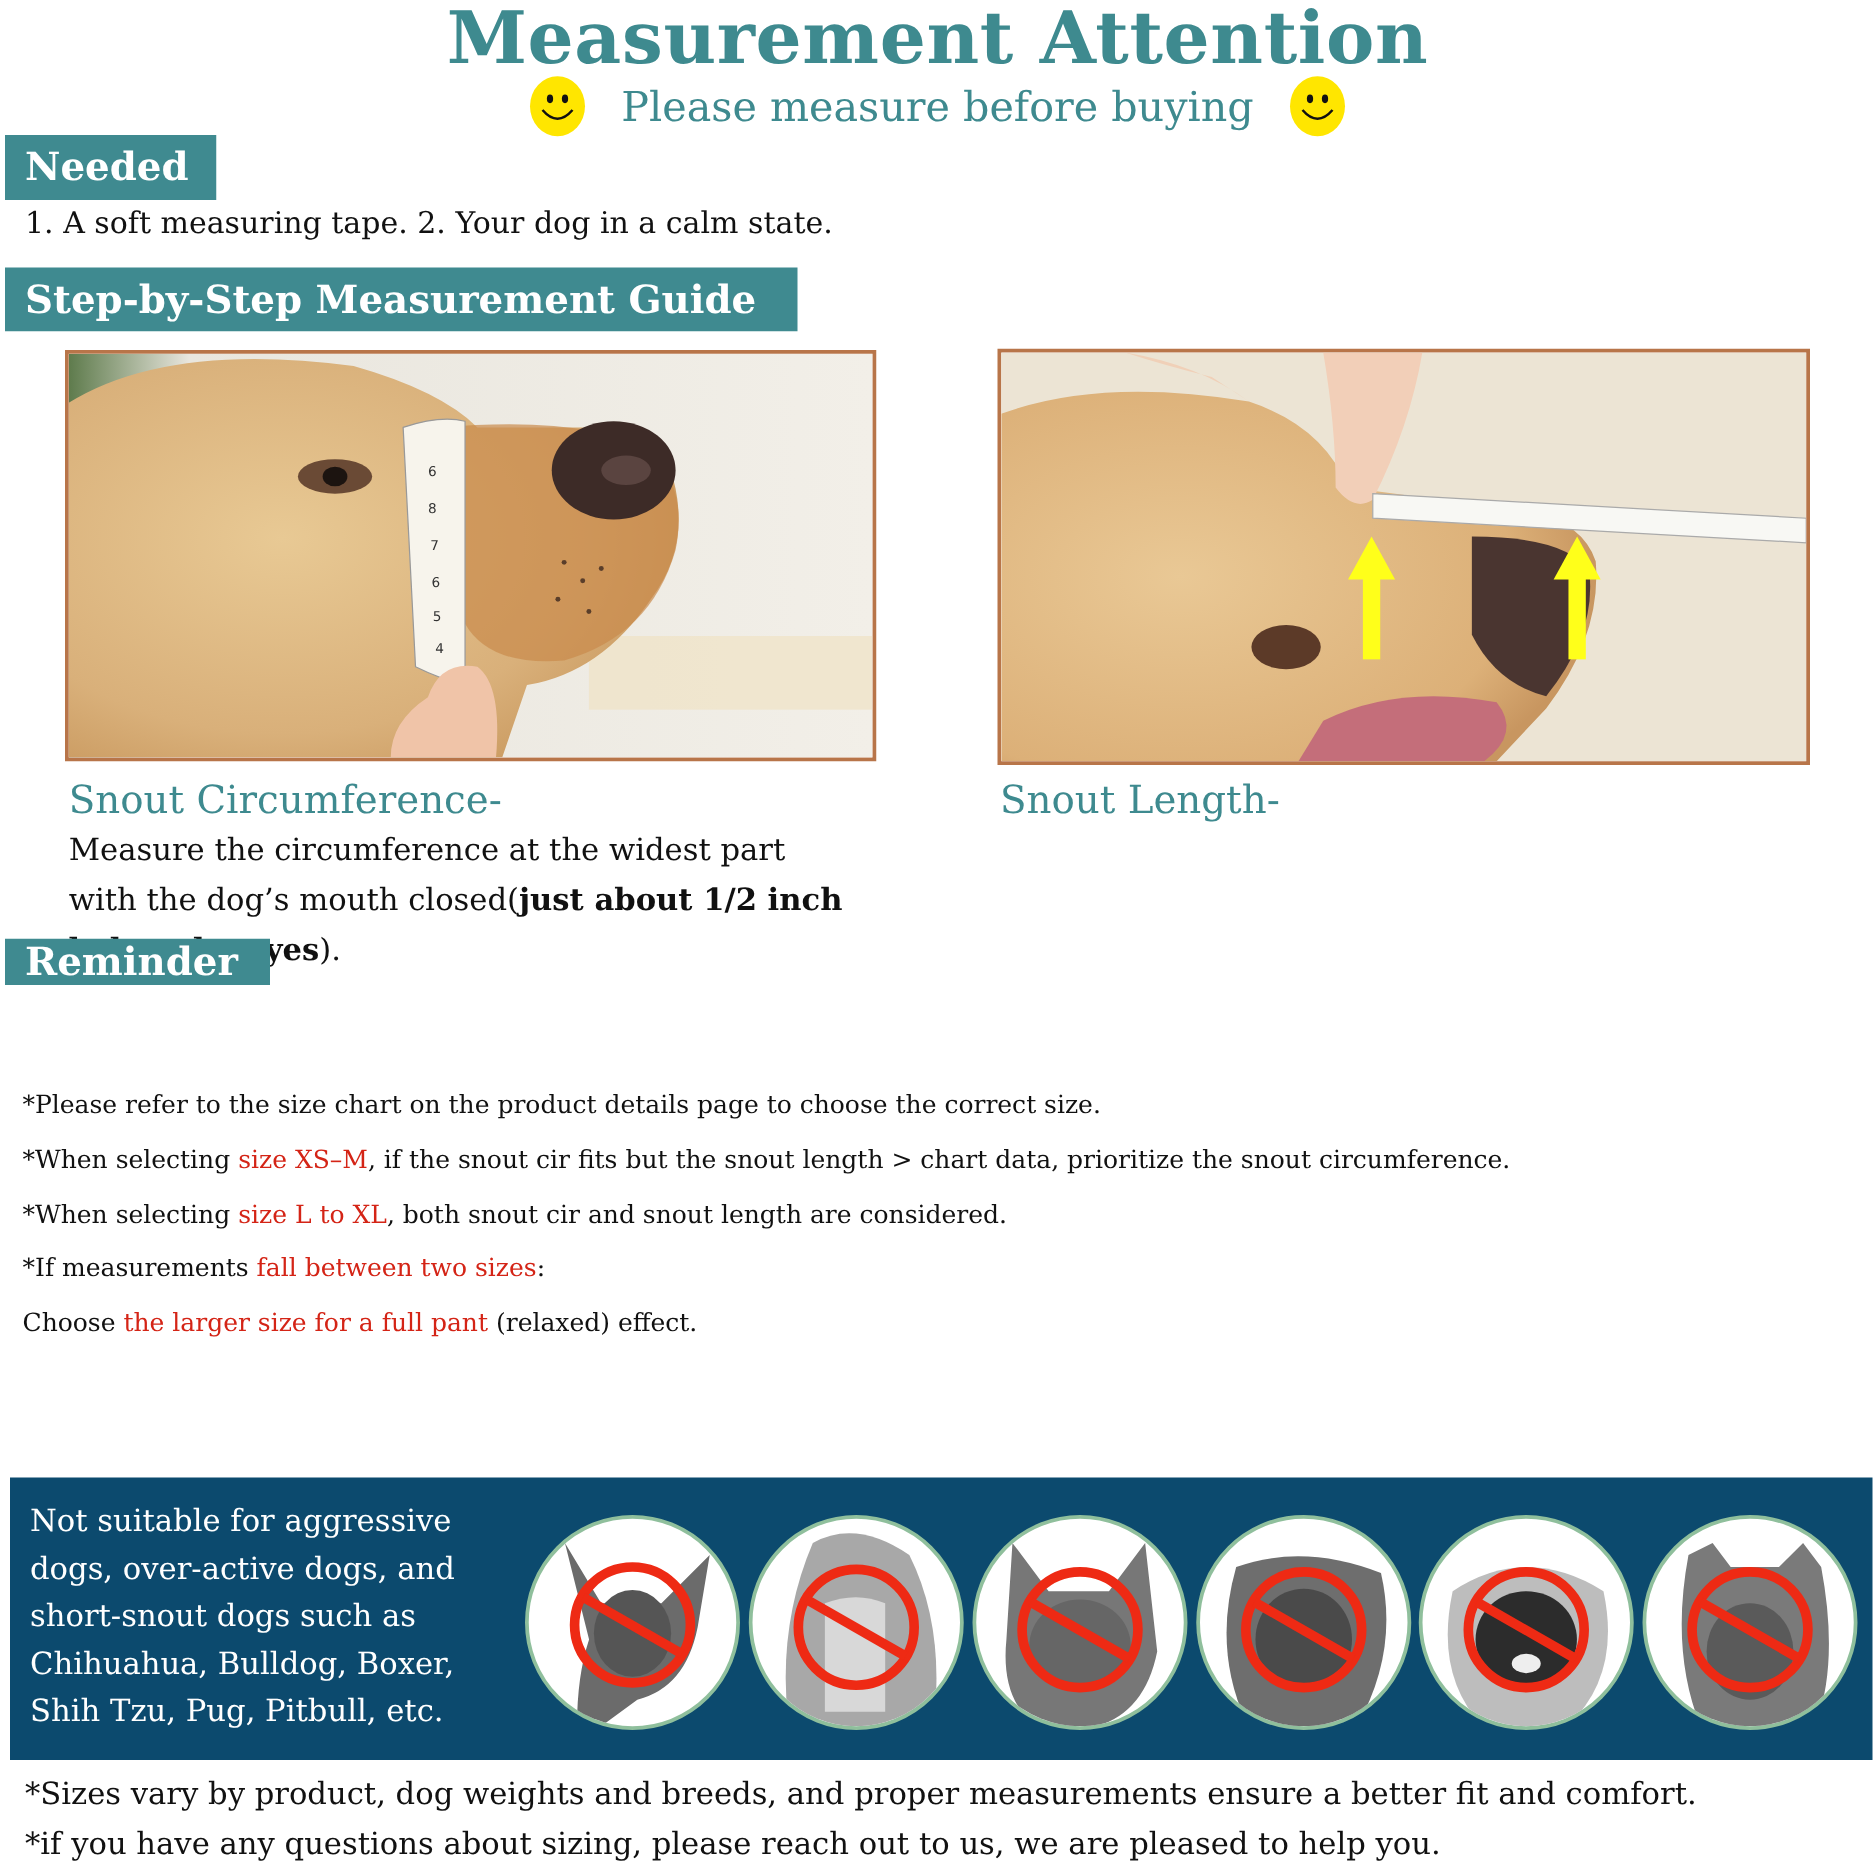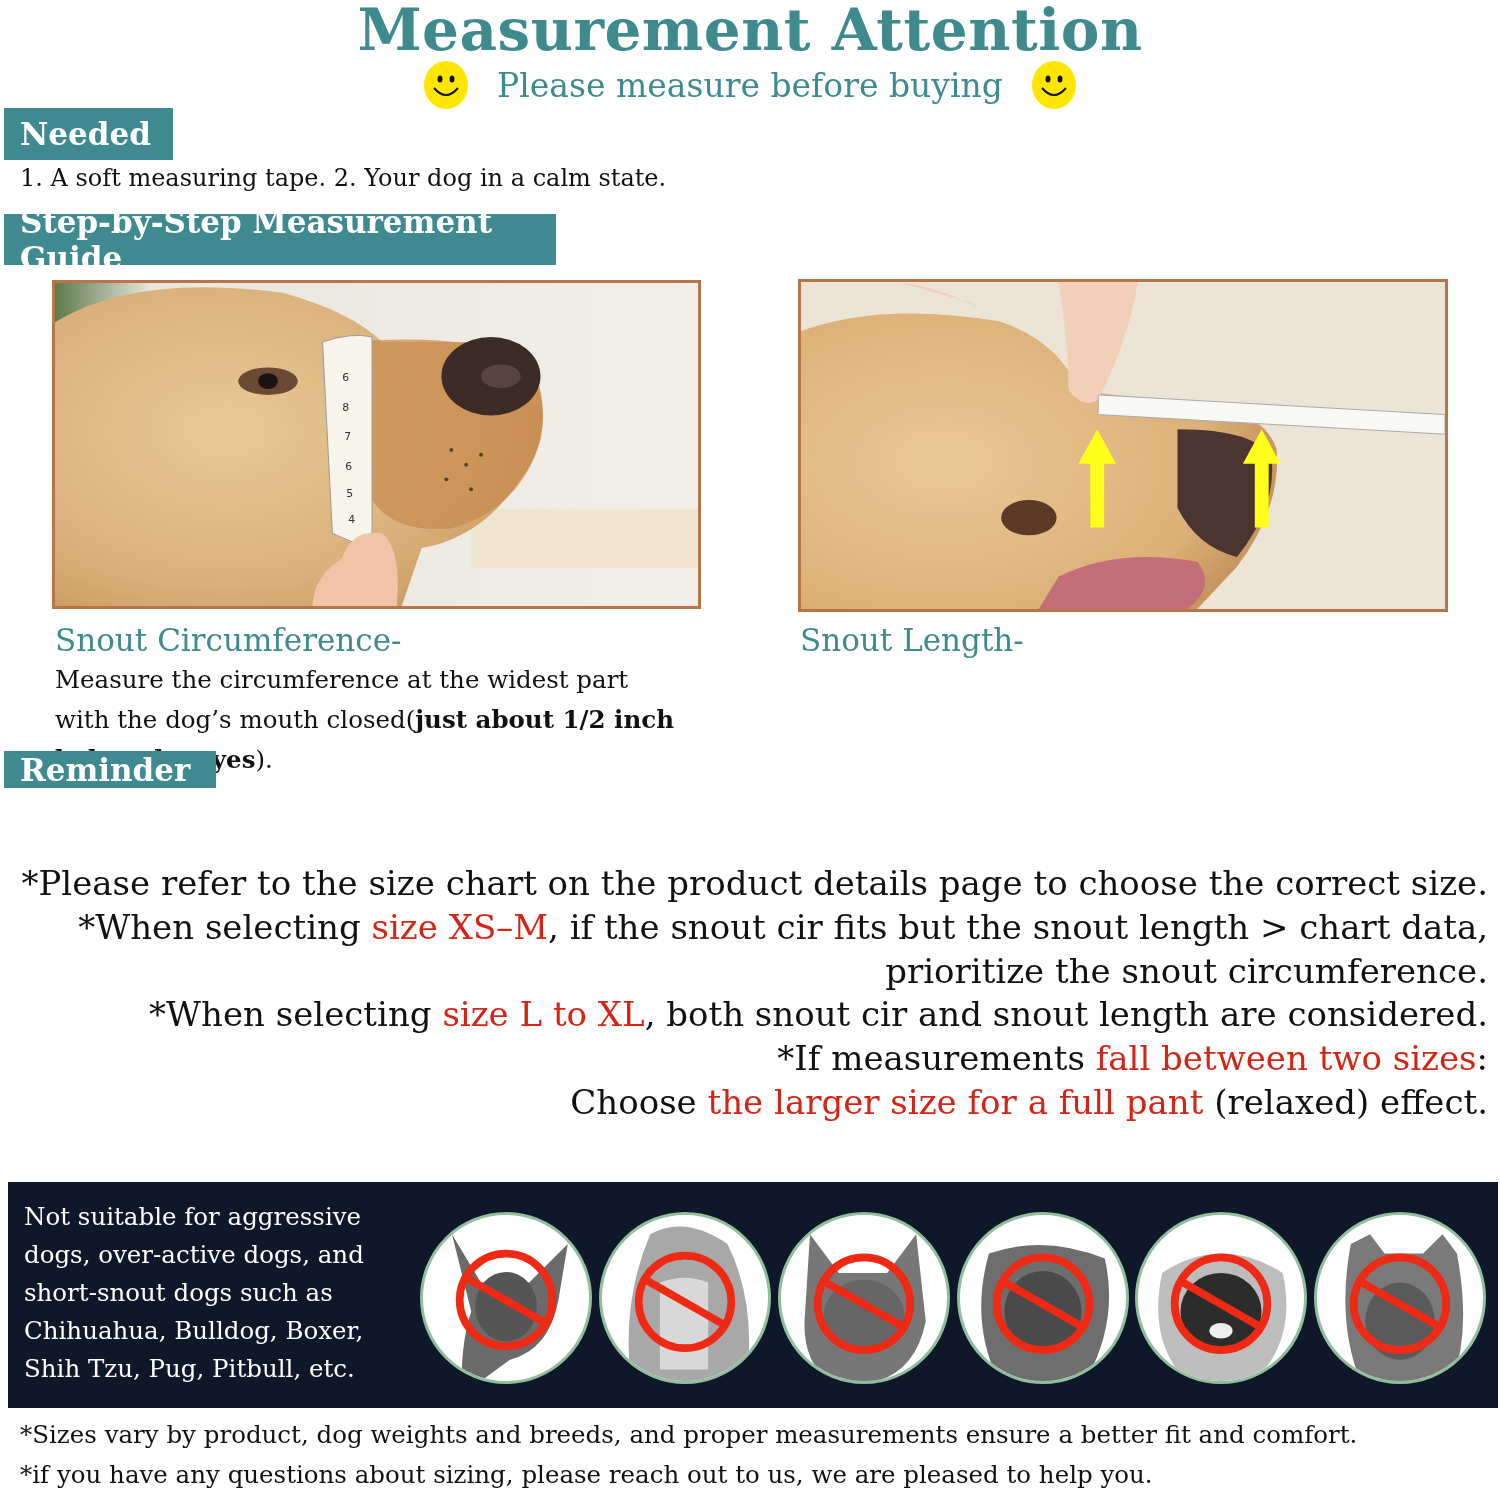--- a/index.html
+++ b/index.html
@@ -17,44 +17,44 @@
   }
   .subtitle { font-family: "DejaVu Serif", serif; font-size: 33px; color: #3e8a8f; margin: 0 12px; }
   .smiley { width: 50px; height: 50px; }
 
   .section-tag {
     position: absolute; left: 4px; background: #3f8a90; color: #fff;
     font-family: "DejaVu Serif", serif; font-weight: bold; padding: 16px 16px;
     display: flex; align-items: center;
   }
   .tag-needed { top: 108px; height: 52px; font-size: 31px; width: 169px; }
-  .tag-guide { top: 214px; height: 51px; font-size: 31px; width: 552px; }
+  .tag-guide { top: 214px; height: 51px; font-size: 31px; width: 634px; }
   .tag-reminder { top: 751px; height: 37px; font-size: 31px; width: 212px; }
 
   .needed-text { position: absolute; left: 20px; top: 164px; font-size: 24px; }
 
   .photo {
     position: absolute; border: 3px solid #b87549; overflow: hidden;
   }
   .photo-left { left: 52px; top: 280px; width: 649px; height: 329px; }
   .photo-right { left: 798px; top: 279px; width: 650px; height: 333px; }
   .photo svg { display: block; width: 100%; height: 100%; }
 
   .caption { position: absolute; font-size: 24.5px; line-height: 40px; }
   .caption-left { left: 55px; top: 620px; width: 700px; }
   .caption-right { left: 800px; top: 620px; width: 700px; }
   .caption-title { color: #3e8a8f; font-size: 31px; }
   .caption b { font-weight: bold; }
 
-  .reminders { position: absolute; left: 18px; top: 862px; width: 1470px; font-size: 34px; line-height: 43.8px; text-align: right; }
+  .reminders { position: absolute; left: 18px; top: 862px; width: 1470px; font-size: 20px; line-height: 43.8px; }
   .red { color: #d42416; margin-top: 27px; }
 
   .banner {
     position: absolute; left: 8px; top: 1182px; width: 1490px; height: 226px;
-    background: #0f172a;
+    background: #0c4a6e;
   }
   .banner-text {
     position: absolute; left: 16px; top: 16px; width: 390px; color: #fff;
     font-family: "DejaVu Serif", serif; font-size: 24.5px; line-height: 38px;
   }
   .breed {
     position: absolute; top: 30px; width: 172px; height: 172px; border-radius: 50%;
     background: #fff; border: 3px solid #8fbf9c; overflow: hidden;
   }
   .breed svg { width: 100%; height: 100%; display: block; }

